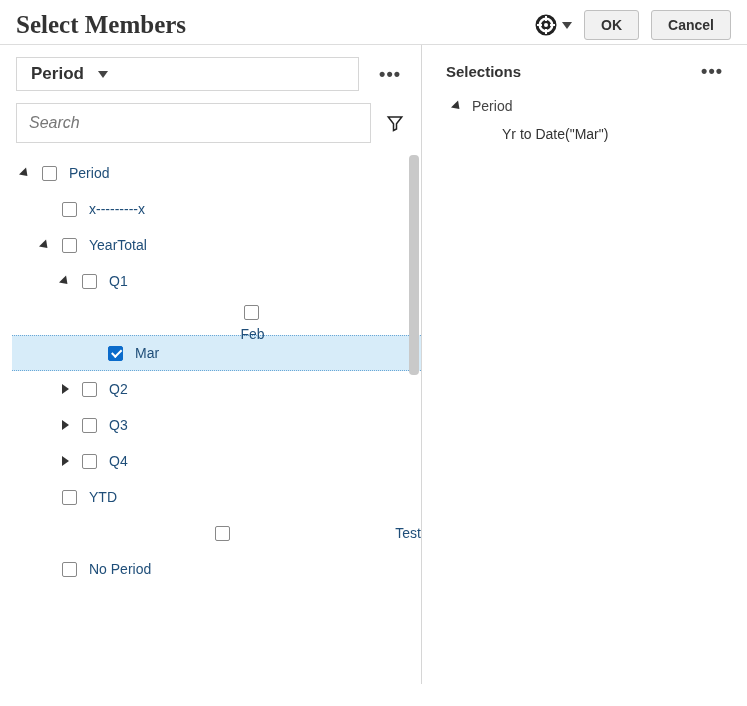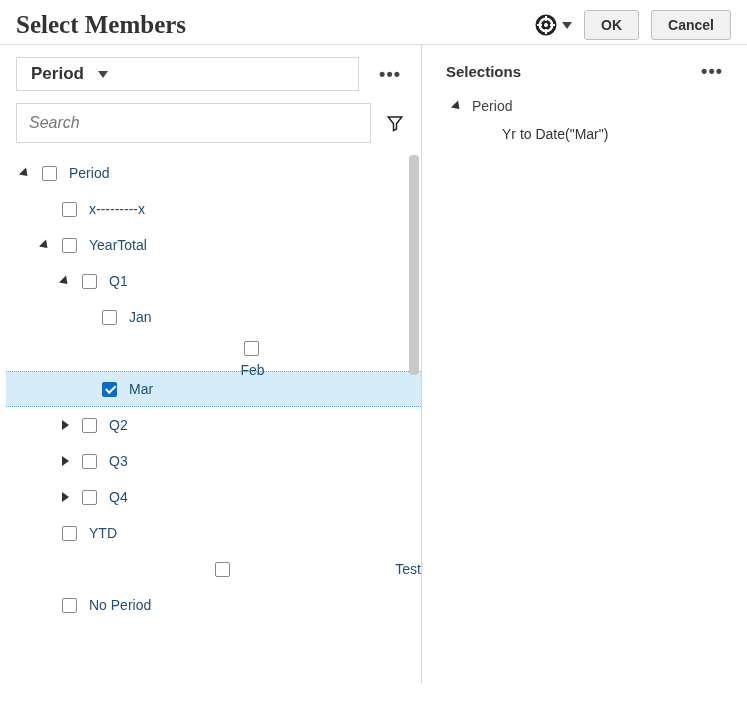--- a/index.html
+++ b/index.html
@@ -141,21 +141,21 @@
     height: 36px;
     padding-left: 18px;
     gap: 6px;
     cursor:default;
   }
   .node.highlight {
     background:#d7ecf9;
     border:1px dotted #6aa7d6;
     border-left:none;
     border-right:none;
-    margin-left:6px;
+    margin-left:12px;
     padding-left:12px;
   }
   .toggle {
     width:14px;height:14px;
     display:flex;align-items:center;justify-content:center;
     cursor:pointer;
   }
   .toggle-spacer { width:14px; }
   .tri-open {
     width:0;height:0;
@@ -292,25 +292,20 @@
           <span class="cb"></span>
           <span class="label">YearTotal</span>
         </div>
         <div class="node" style="padding-left: 58px;">
           <span class="toggle">
             <span class="tri-open"></span>
           </span>
           <span class="cb"></span>
           <span class="label">Q1</span>
         </div>
-        <div class="node" style="padding-left: 78px;">
-          <span class="toggle-spacer"></span>
-          <span class="cb"></span>
-          <span class="label">Jan</span>
-        </div>
         <div class="node" style="padding-left: 78px; flex-direction: column;">
           <span class="toggle-spacer"></span>
           <span class="cb"></span>
           <span class="label">Feb</span>
         </div>
         <div class="node highlight" style="padding-left: 72px;">
           <span class="toggle-spacer"></span>
           <span class="cb checked"></span>
           <span class="label">Mar</span>
         </div>

